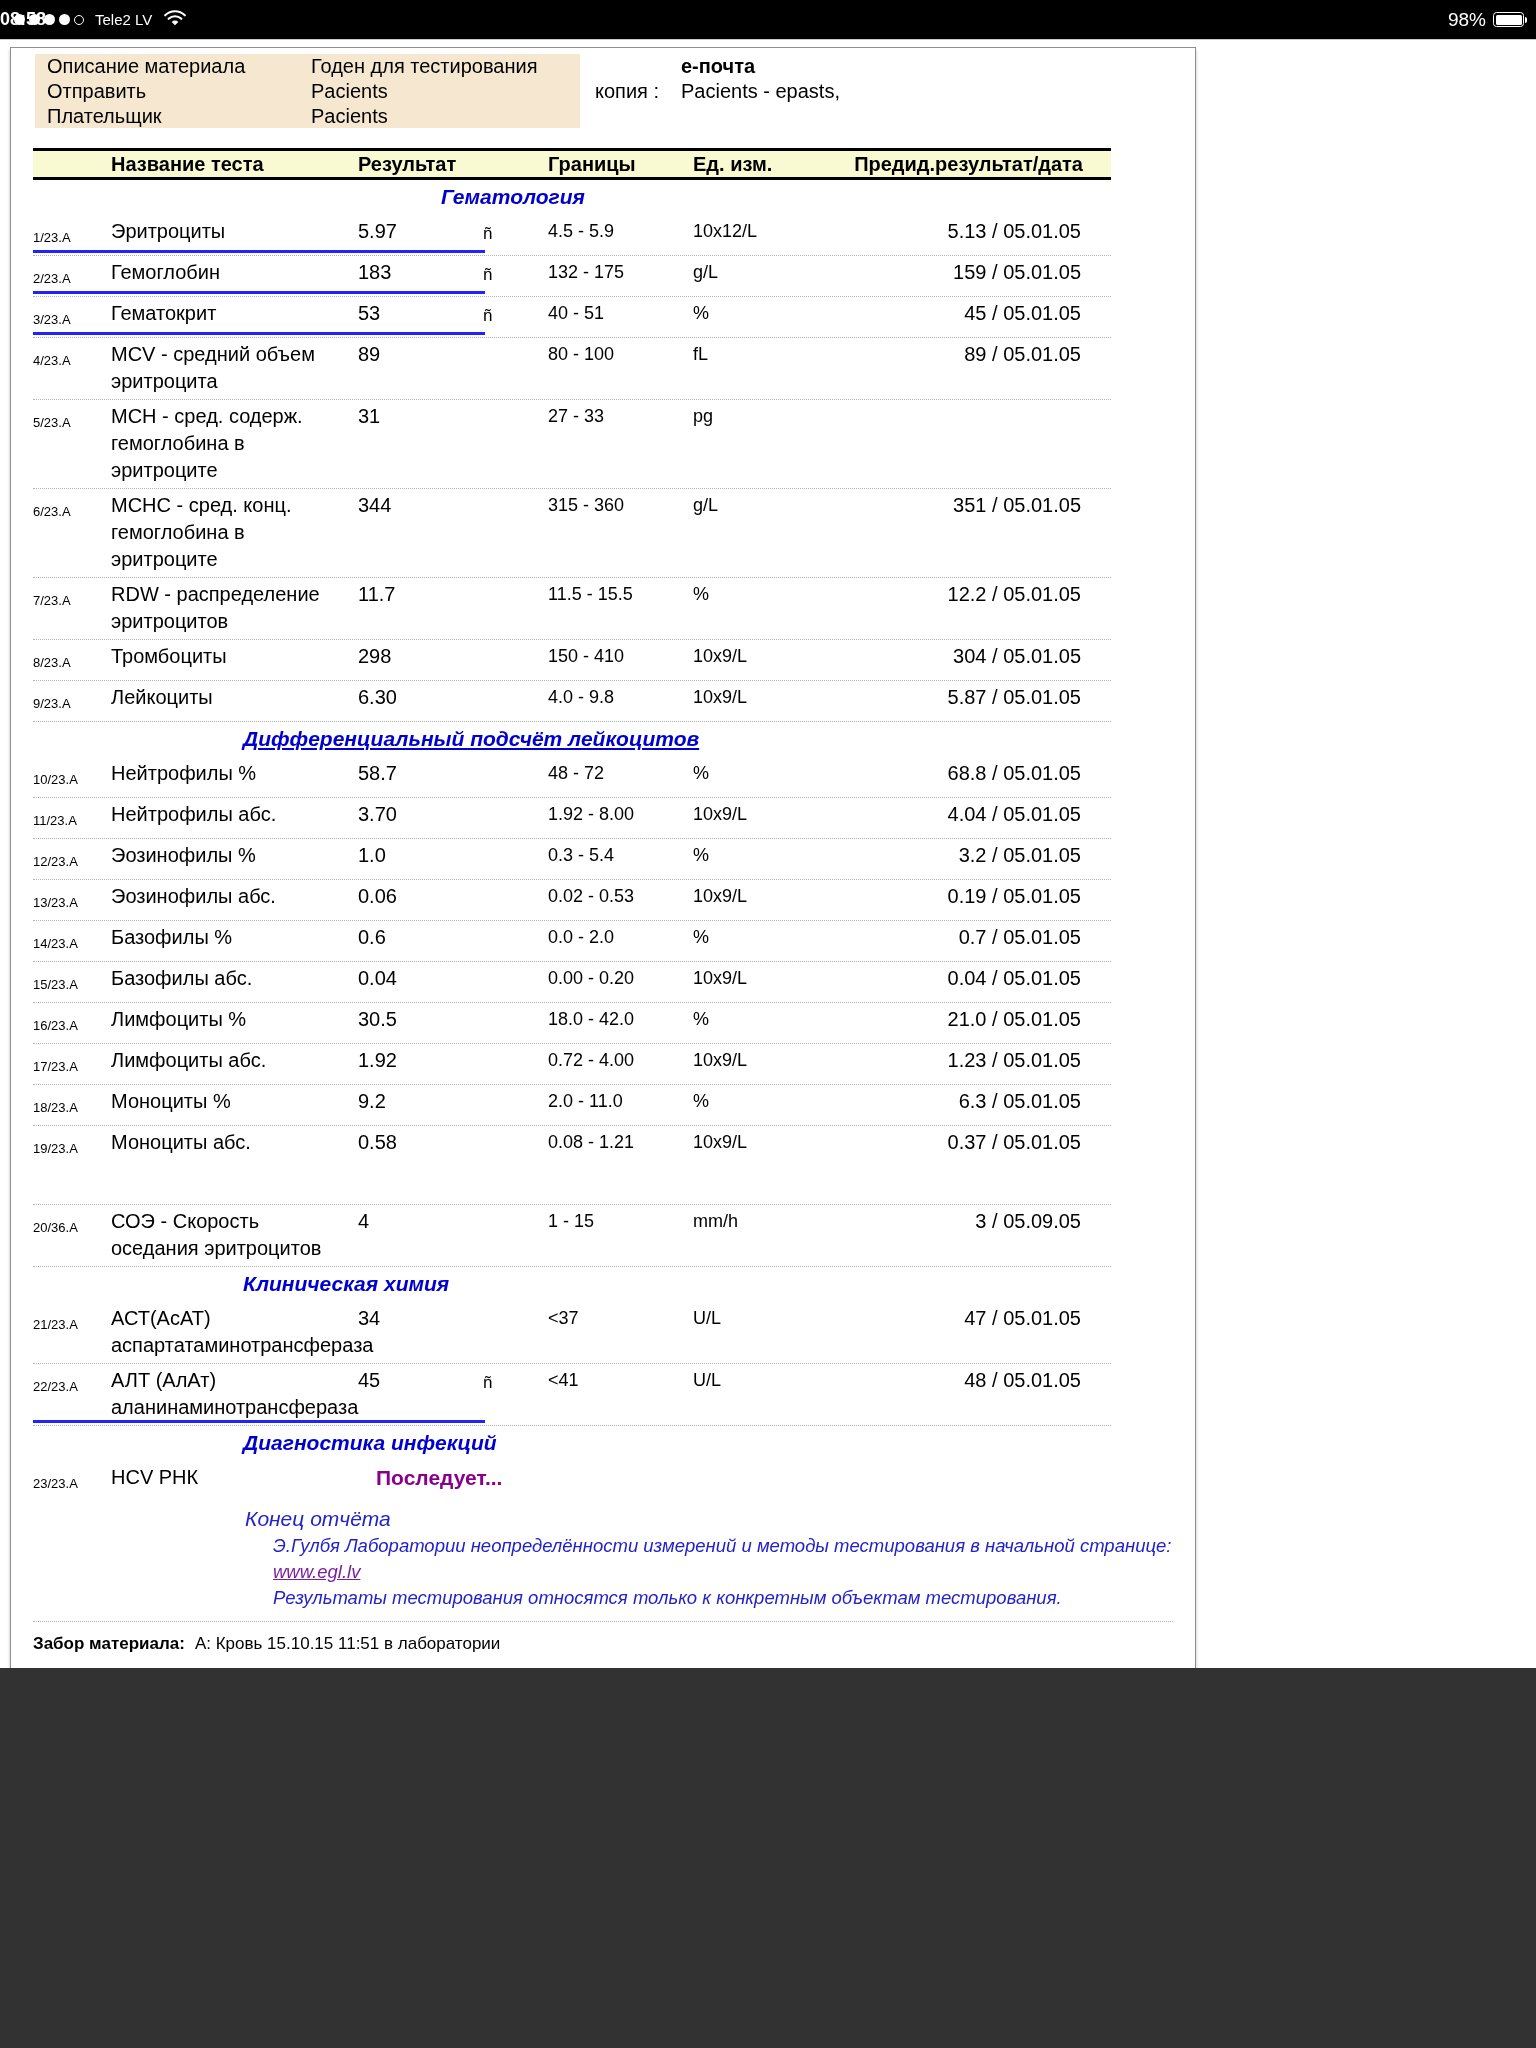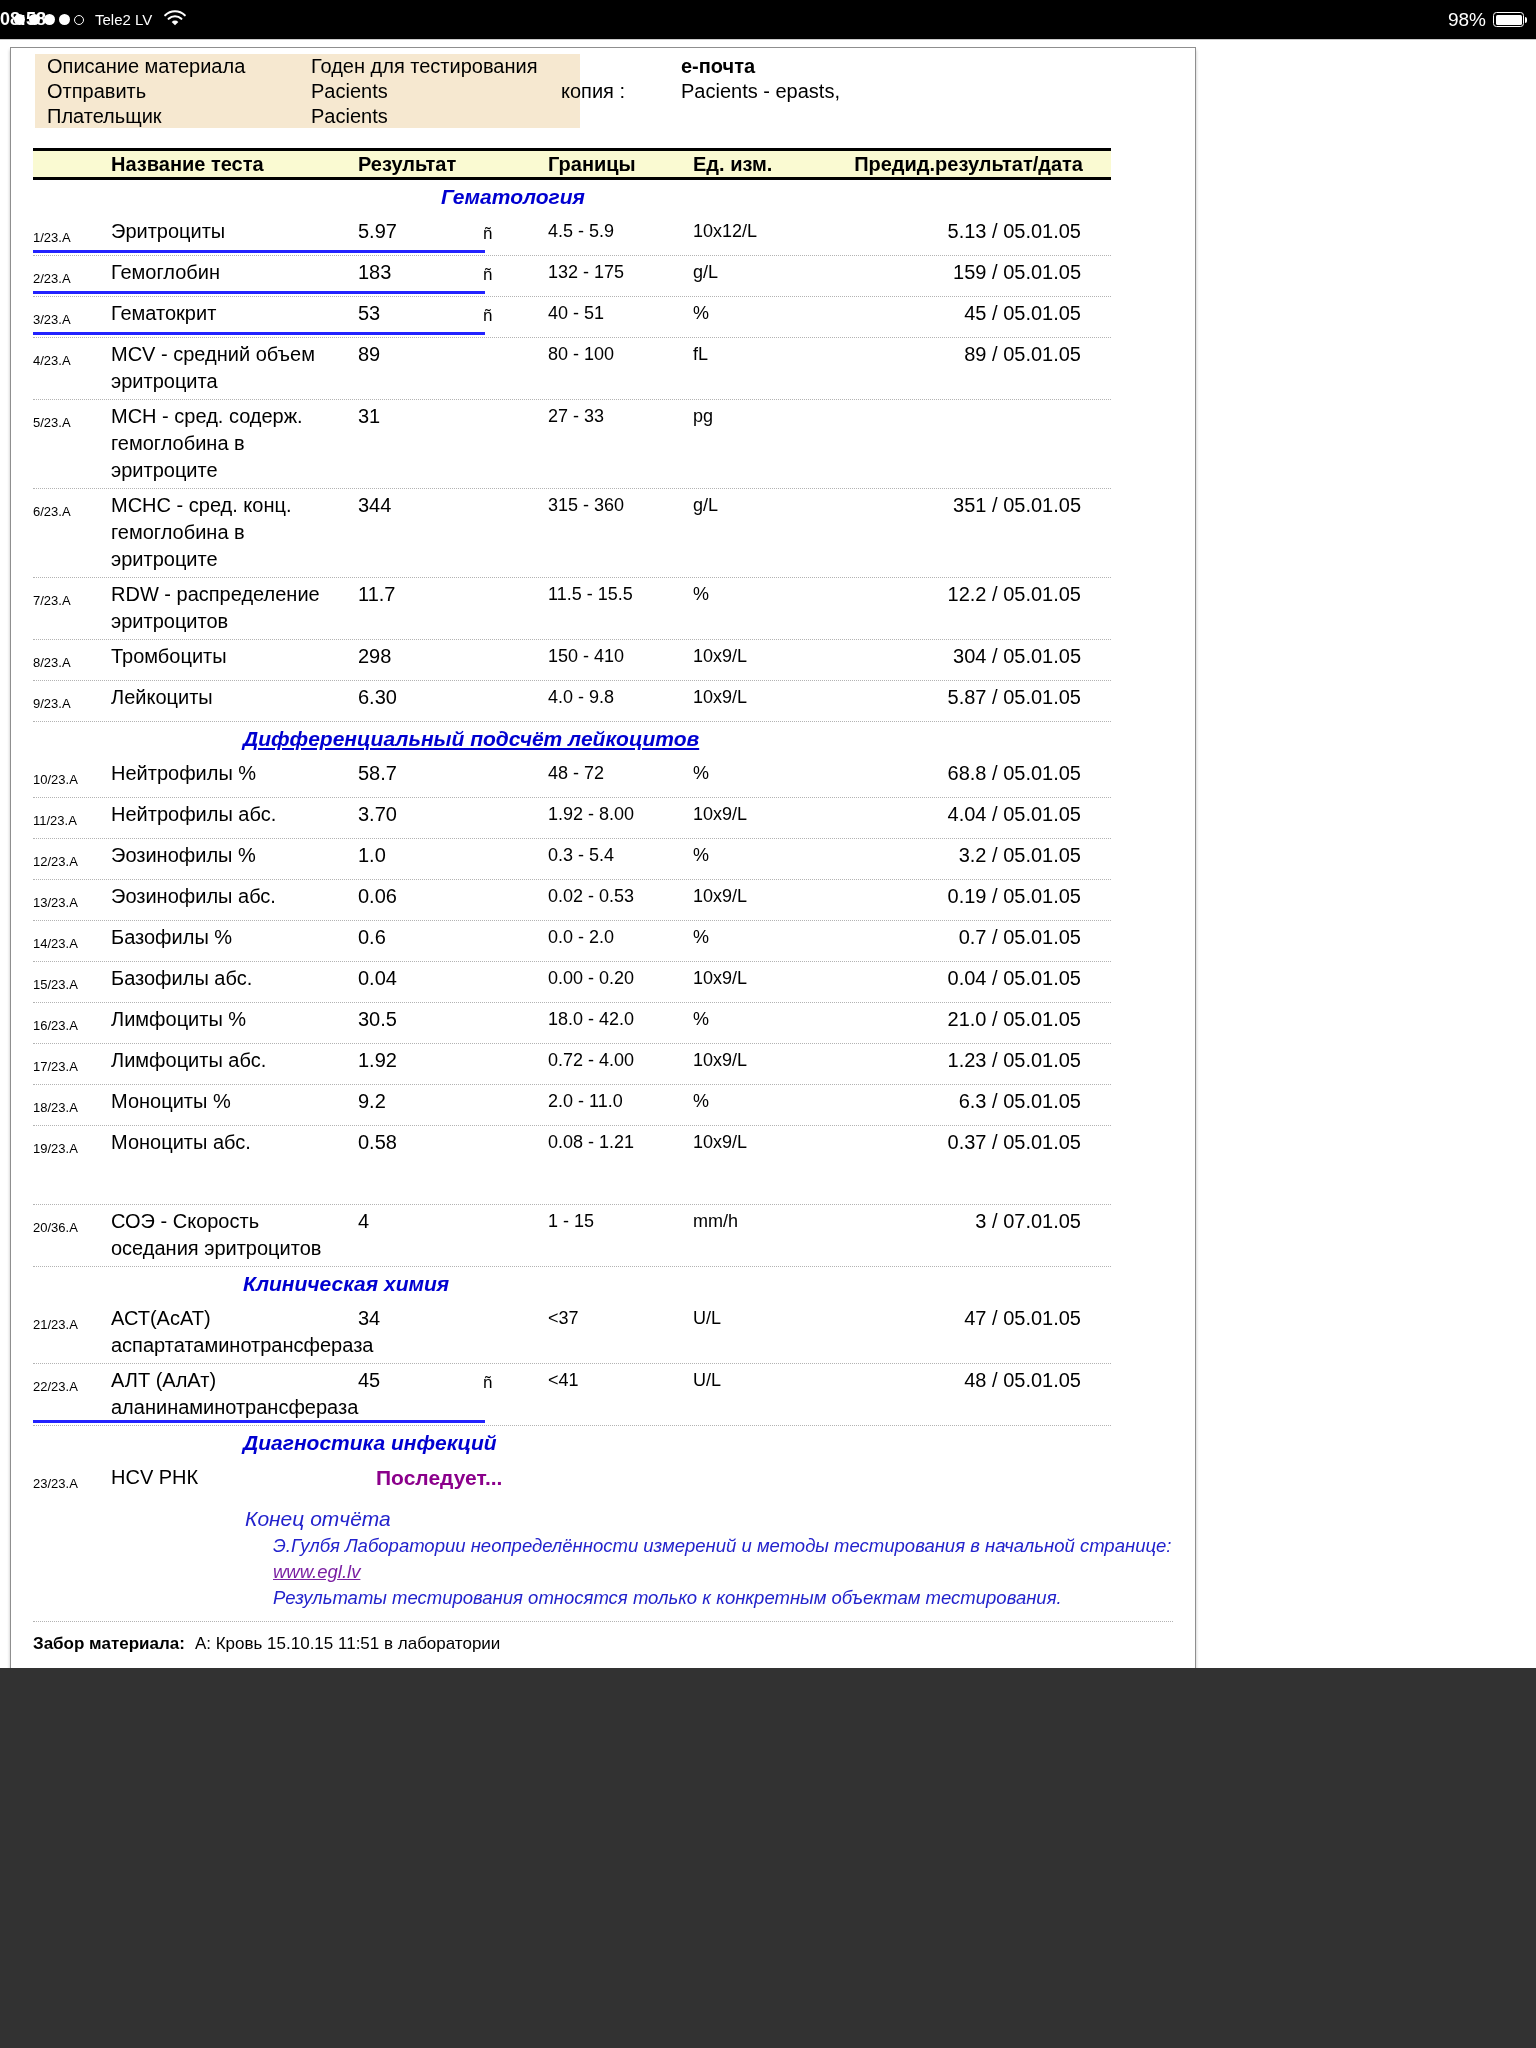--- a/index.html
+++ b/index.html
@@ -25,21 +25,21 @@
   
   .frame { position:absolute; top:47px; left:10px; width:1186px; background:#fff;
     border:1px solid #8f8f8f; box-shadow:0 3px 3px rgba(0,0,0,.25); padding:6px 22px 16px 22px; }
 
   
   .doc-header { position:relative; height:78px; font-size:20px; }
   .doc-header .beige { position:absolute; left:2px; top:0; width:545px; height:74px; background:#f6e8d0; }
   .dh-row { position:relative; height:25px; line-height:25px; }
   .dh-label { position:absolute; left:14px; }
   .dh-value { position:absolute; left:278px; }
-  .dh-copy  { position:absolute; left:528px; }
+  .dh-copy  { position:absolute; left:562px; }
   .dh-email { position:absolute; left:648px; }
   .dh-email.bold { font-weight:bold; }
 
   
   .thead { margin-top:16px; border-top:3px solid #000; border-bottom:3px solid #000;
     background:var(--paleyellow,#fafad2); height:32px; display:grid; align-items:center;
     grid-template-columns:78px 247px 125px 65px 145px 135px 283px; font-weight:bold; font-size:20px; width:1078px; }
   .thead .h-prev { text-align:right; padding-right:28px; }
 
   .tbody { width:1078px; }
@@ -317,21 +317,21 @@
         <div class="c-prev">0.37 / 05.01.05</div>
       </div>
       <div class="lab-row">
         <div class="c-num">20/36.A</div>
         <div class="c-name">СОЭ - Скорость
 оседания эритроцитов</div>
         <div class="c-result">4</div>
         <div class="c-flag"></div>
         <div class="c-range">1 - 15</div>
         <div class="c-unit">mm/h</div>
-        <div class="c-prev">3 / 07.01.05</div>
+        <div class="c-prev">3 / 05.09.05</div>
       </div>
       <div class="sectionrow" style="padding-left: 210px;">Клиническая химия</div>
       <div class="lab-row">
         <div class="c-num">21/23.A</div>
         <div class="c-name">АСТ(АсАТ)
 аспартатаминотрансфераза</div>
         <div class="c-result">34</div>
         <div class="c-flag"></div>
         <div class="c-range">&lt;37</div>
         <div class="c-unit">U/L</div>

